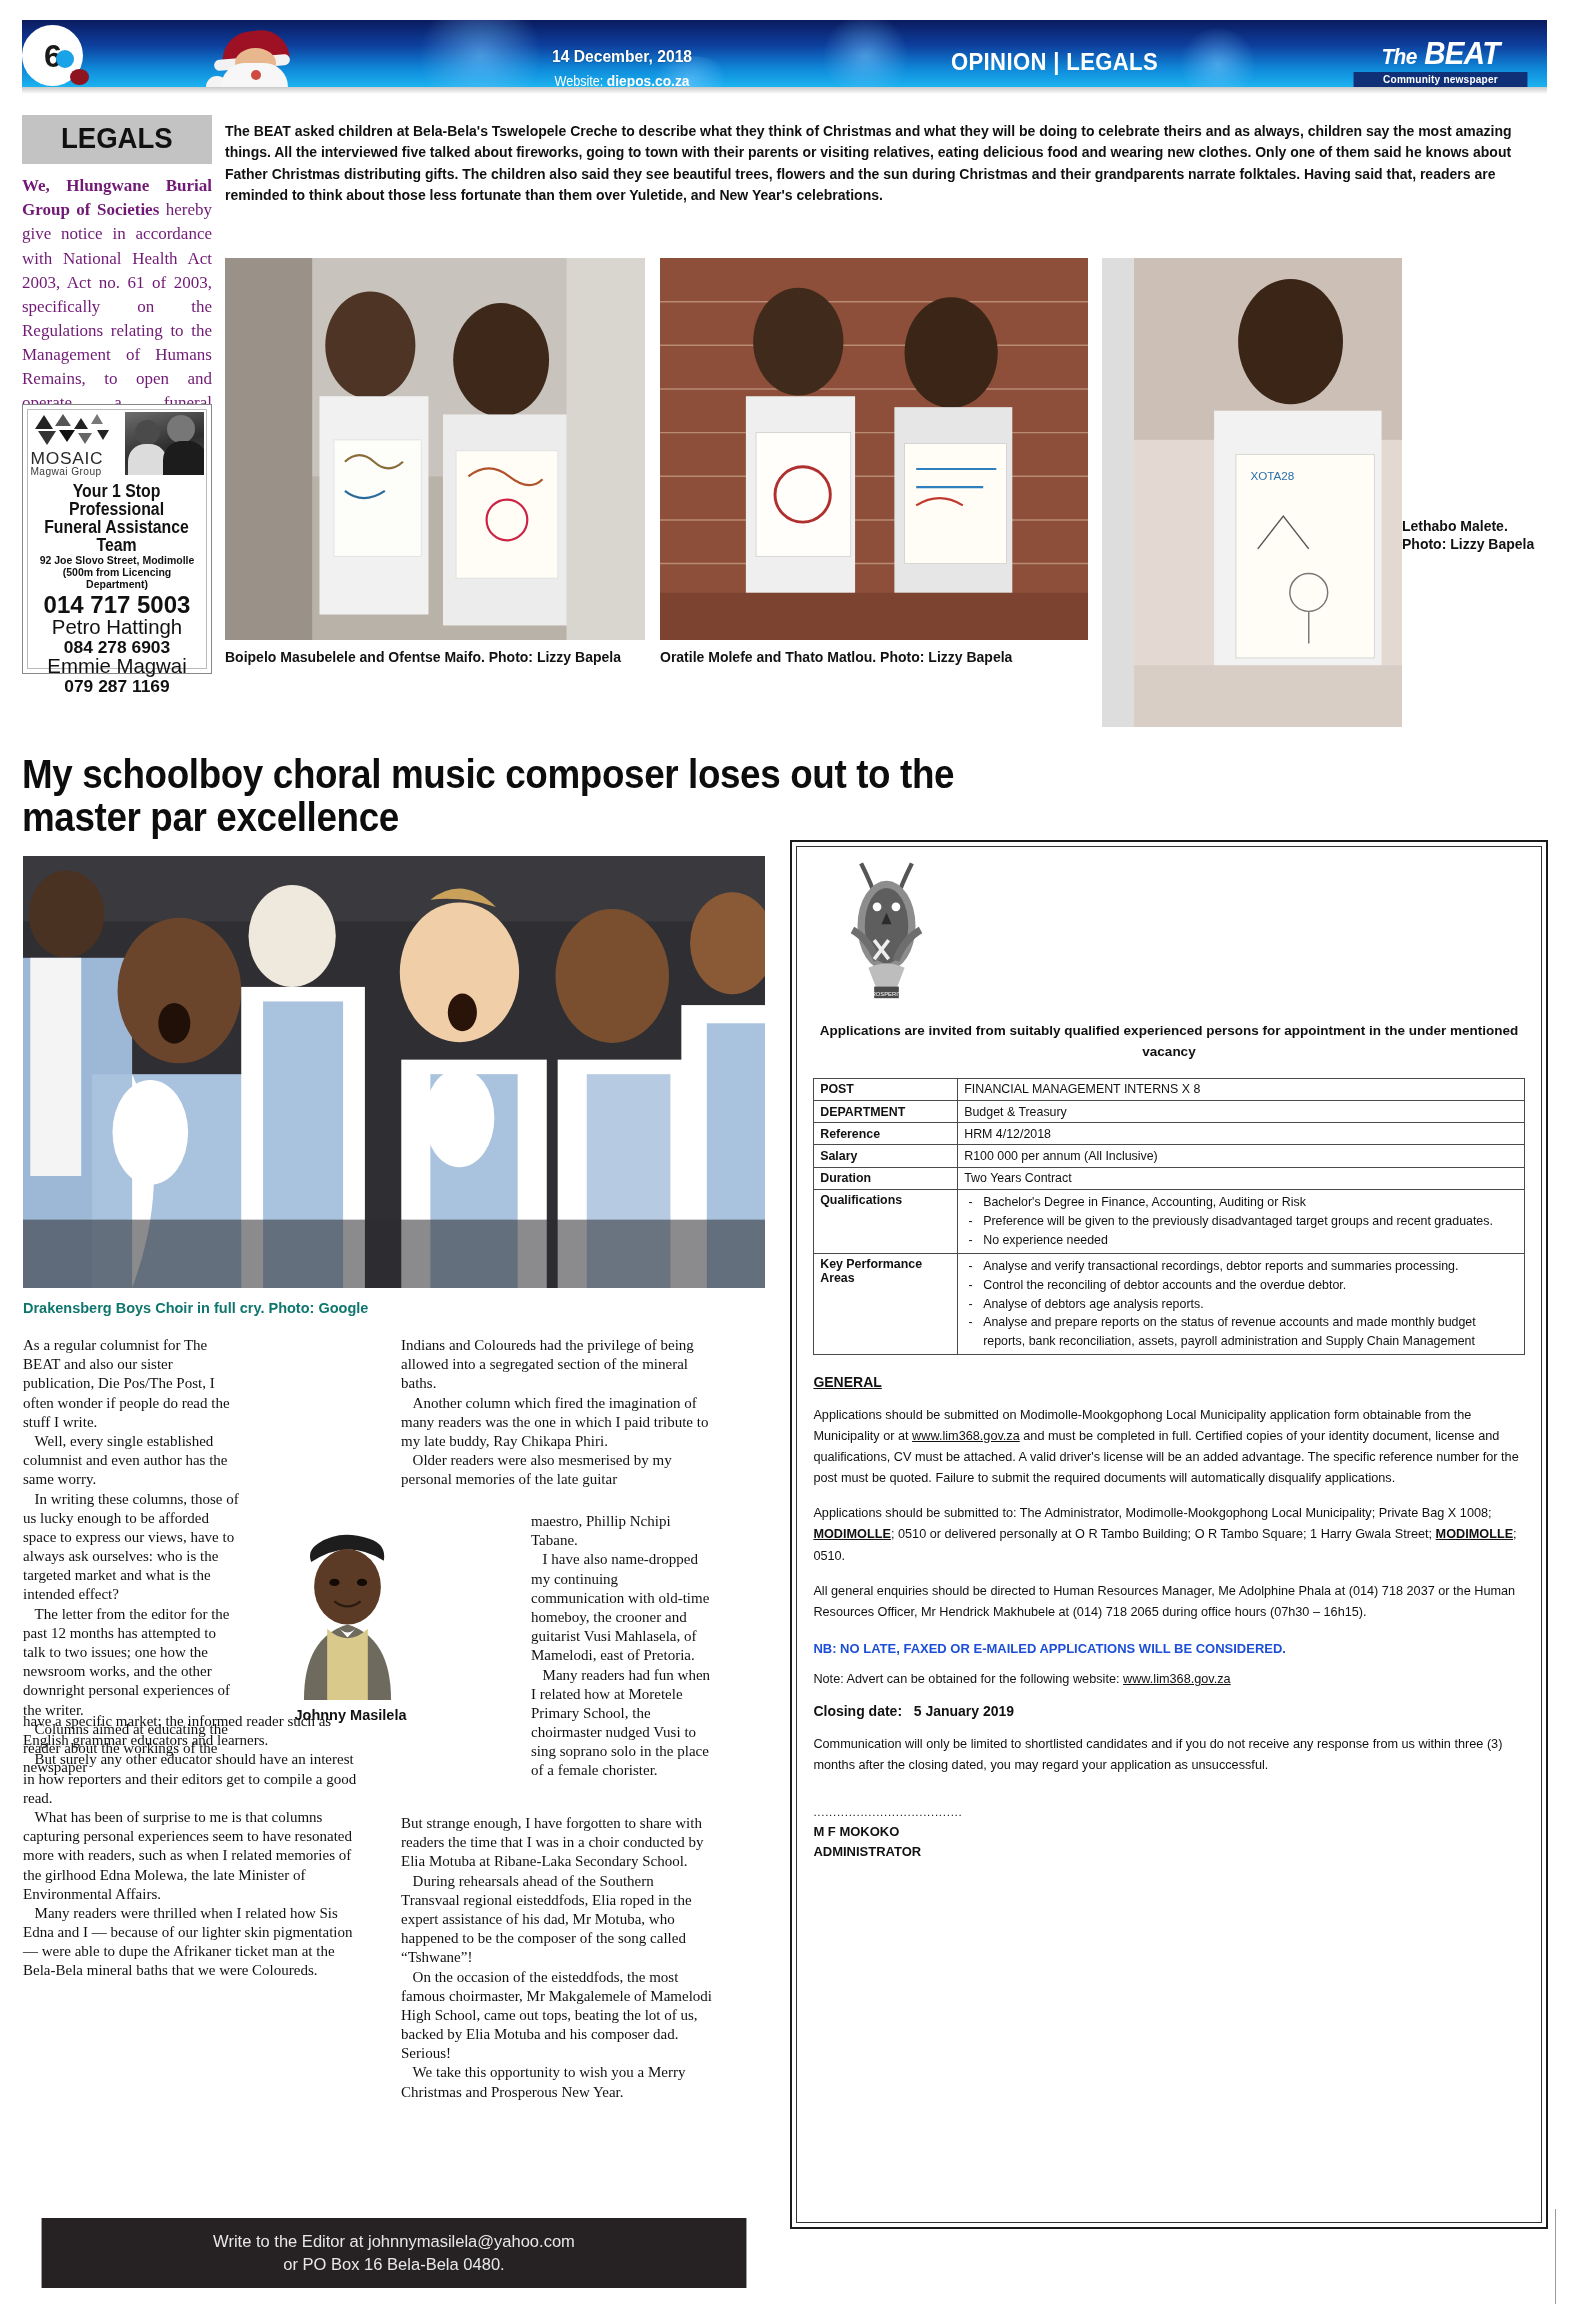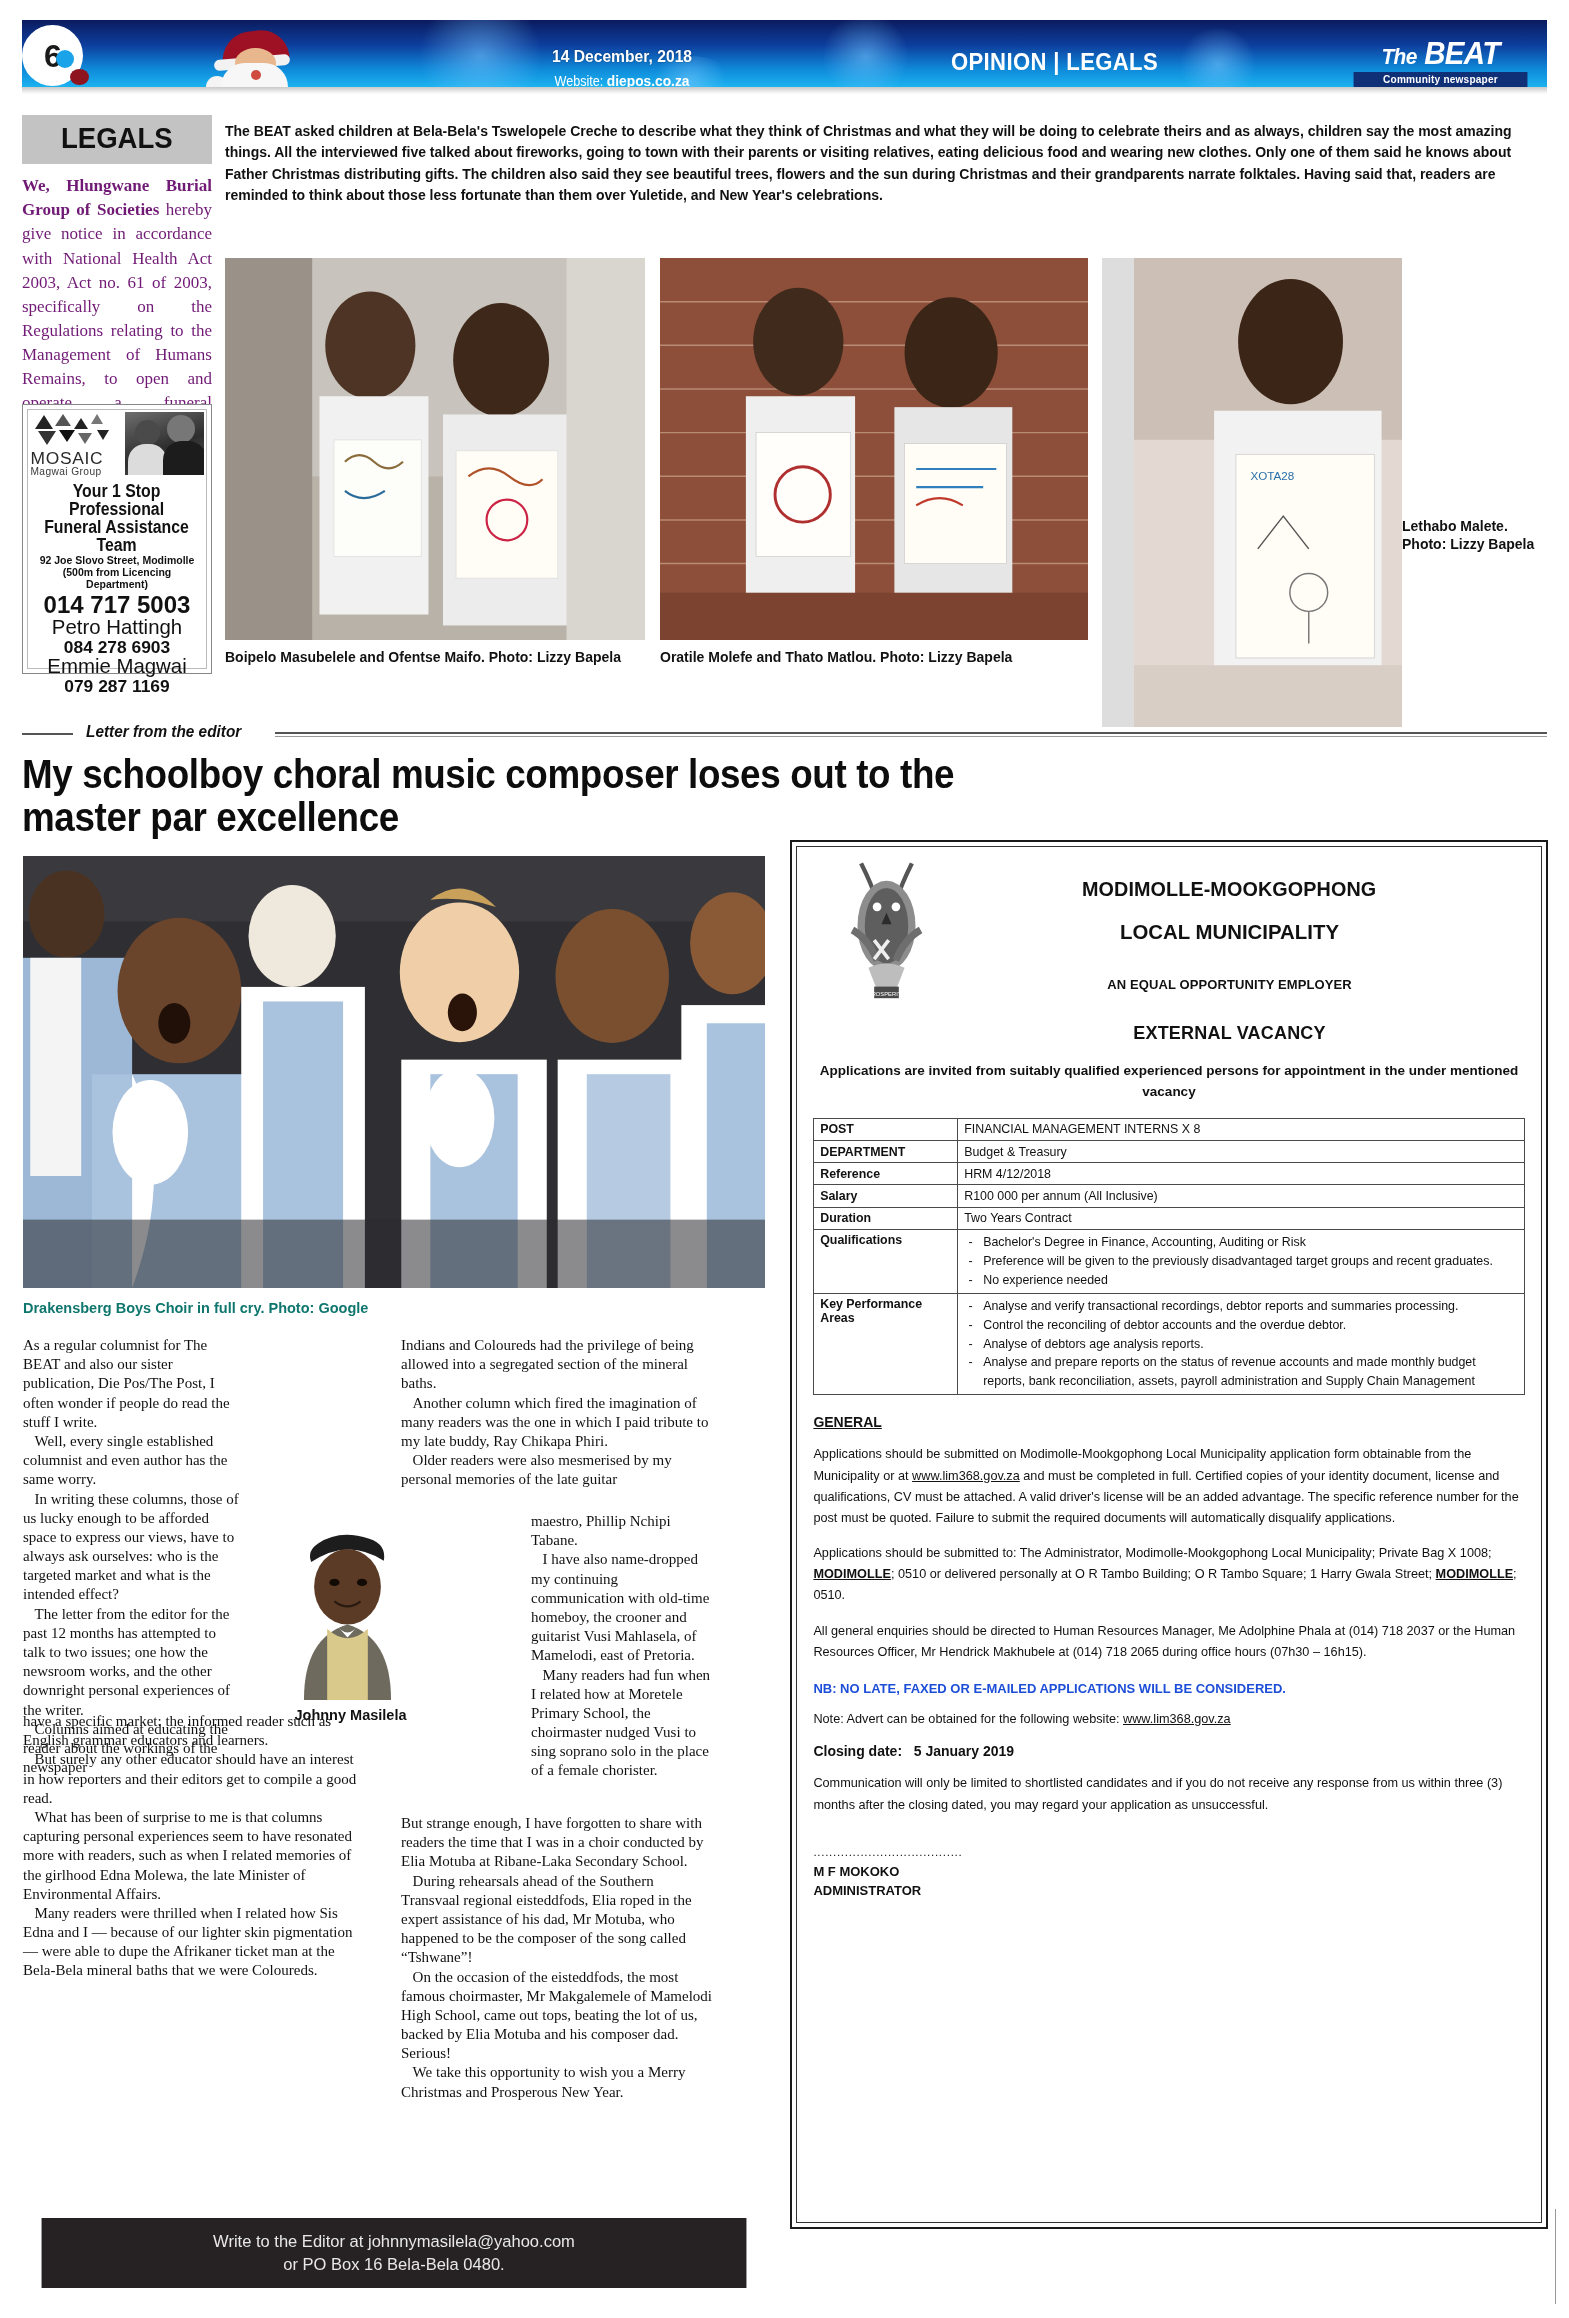--- a/index.html
+++ b/index.html
@@ -351,26 +351,20 @@
       <circle cx="240" cy="460" r="26" fill="none" stroke="#777" stroke-width="2"></circle>
       <line x1="240" y1="486" x2="240" y2="530" stroke="#777" stroke-width="2"></line>
       <rect x="0" y="560" width="412" height="85" fill="#d8cec6"></rect>
     </svg>
   </div>
 
   <div class="cap cap1">Boipelo Masubelele and Ofentse Maifo. Photo: Lizzy Bapela</div>
   <div class="cap cap2">Oratile Molefe and Thato Matlou. Photo: Lizzy Bapela</div>
   <div class="cap cap3">Lethabo Malete. Photo: Lizzy Bapela</div>
 
-  <div class="lfe">
-    <div class="dash"></div>
-    <div class="lbl">Letter from the editor</div>
-    <div class="rule1"></div>
-    <div class="rule2"></div>
-  </div>
 
   <h1 class="headline">My schoolboy choral music composer loses out to the master par excellence</h1>
 
   <div class="choir">
     <svg width="742" height="432" viewBox="0 0 1020 594" preserveAspectRatio="none">
       <rect width="1020" height="594" fill="#2f2f33"></rect>
       <rect x="0" y="0" width="1020" height="90" fill="#3a3a3e"></rect>
       <g>
         <ellipse cx="60" cy="80" rx="52" ry="60" fill="#4a3222"></ellipse>
         <rect x="0" y="140" width="150" height="454" fill="#9db8d6"></rect>
@@ -470,26 +464,20 @@
             <path d="M65 74 l-7 16 h14z" fill="#2b2b2b"></path>
             <path d="M18 98 q22 12 34 42" stroke="#6e6e6e" stroke-width="10" fill="none"></path>
             <path d="M112 98 q-22 12 -34 42" stroke="#6e6e6e" stroke-width="10" fill="none"></path>
             <path d="M48 112 l20 26" stroke="#eee" stroke-width="5"></path>
             <path d="M68 112 l-20 26" stroke="#eee" stroke-width="5"></path>
             <path d="M40 150 q25 -12 50 0 l-10 26 q-15 8 -30 0z" fill="#bdbdbd"></path>
             <path d="M48 176 h34 v16 h-34z" fill="#4a4a4a"></path>
             <text x="65" y="189" font-size="8" fill="#fff" text-anchor="middle" font-family="Liberation Sans">PROSPERITY</text>
           </svg>
         </div>
-        <div class="muni-titles">
-          <div class="m-t1">MODIMOLLE-MOOKGOPHONG</div>
-          <div class="m-t2">LOCAL MUNICIPALITY</div>
-          <div class="m-t3">AN EQUAL OPPORTUNITY EMPLOYER</div>
-          <div class="m-t4">EXTERNAL VACANCY</div>
-        </div>
       </div>
       <div class="m-invite">Applications are invited from suitably qualified experienced persons for appointment in the under mentioned vacancy</div>
 
       <table class="vac">
         <tbody>
             <tr>
               <td class="k">POST</td>
               <td>FINANCIAL MANAGEMENT INTERNS X 8</td>
             </tr>
             <tr>

